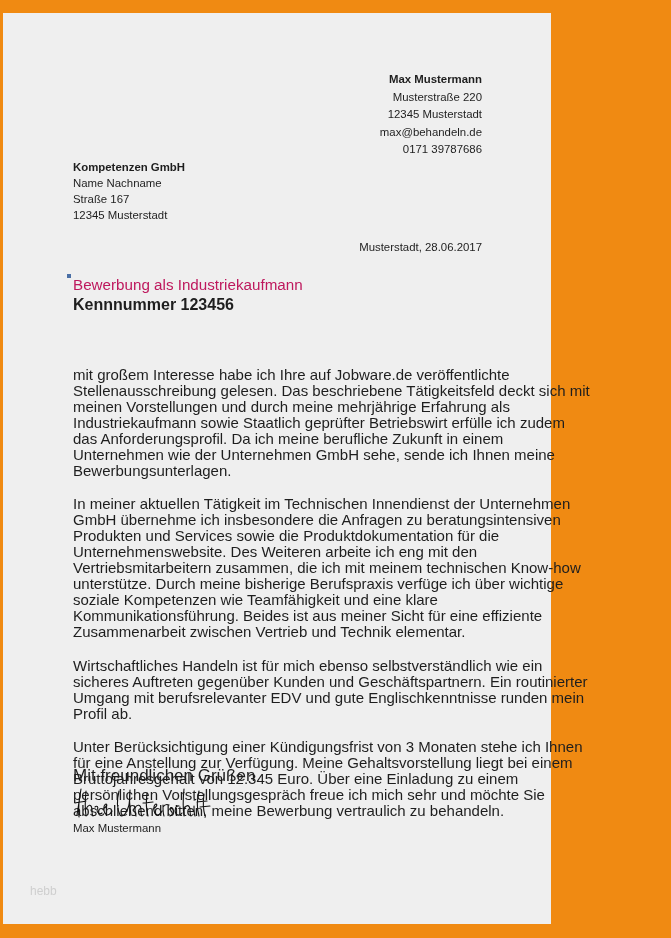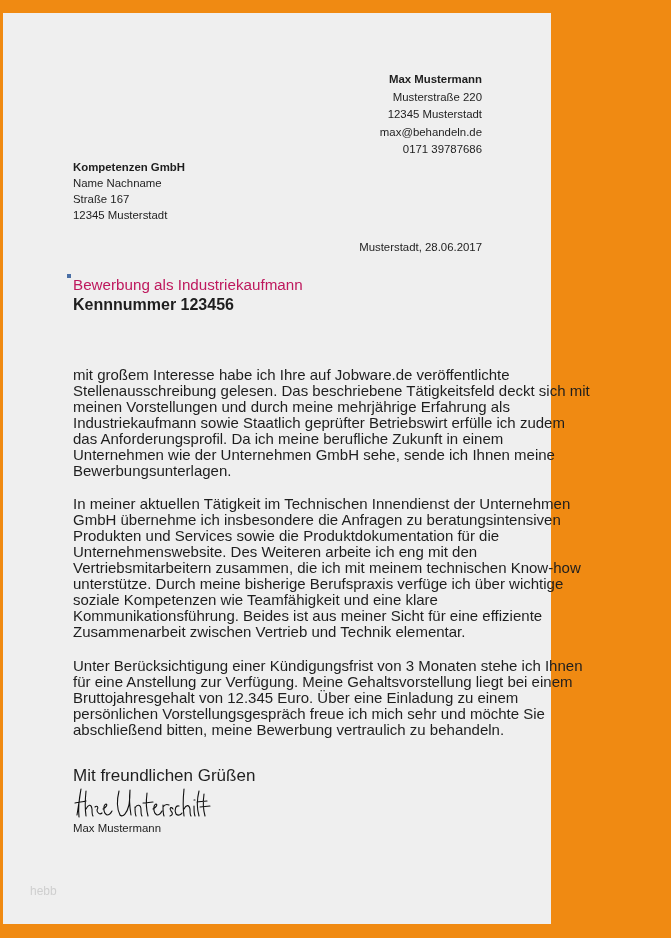--- a/index.html
+++ b/index.html
@@ -115,20 +115,21 @@
   <div class="date">Musterstadt, 28.06.2017</div>
 
   <div class="subject-marker"></div>
   <div class="subject">Bewerbung als Industriekaufmann</div>
   <div class="ref">Kennnummer 123456</div>
 
 
   <div class="body-text">
     <p>mit großem Interesse habe ich Ihre auf Jobware.de veröffentlichte Stellenausschreibung gelesen. Das beschriebene Tätigkeitsfeld deckt sich mit meinen Vorstellungen und durch meine mehrjährige Erfahrung als Industriekaufmann sowie Staatlich geprüfter Betriebswirt erfülle ich zudem das Anforderungsprofil. Da ich meine berufliche Zukunft in einem Unternehmen wie der Unternehmen GmbH sehe, sende ich Ihnen meine Bewerbungsunterlagen.</p>
     <p>In meiner aktuellen Tätigkeit im Technischen Innendienst der Unternehmen GmbH übernehme ich insbesondere die Anfragen zu beratungsintensiven Produkten und Services sowie die Produktdokumentation für die Unternehmenswebsite. Des Weiteren arbeite ich eng mit den Vertriebsmitarbeitern zusammen, die ich mit meinem technischen Know-how unterstütze. Durch meine bisherige Berufspraxis verfüge ich über wichtige soziale Kompetenzen wie Teamfähigkeit und eine klare Kommunikationsführung. Beides ist aus meiner Sicht für eine effiziente Zusammenarbeit zwischen Vertrieb und Technik elementar.</p>
+    <p>Wirtschaftliches Handeln ist für mich ebenso selbstverständlich wie ein sicheres Auftreten gegenüber Kunden und Geschäftspartnern. Ein routinierter Umgang mit berufsrelevanter EDV und gute Englischkenntnisse runden mein Profil ab.</p>
     <p>Unter Berücksichtigung einer Kündigungsfrist von 3 Monaten stehe ich Ihnen für eine Anstellung zur Verfügung. Meine Gehaltsvorstellung liegt bei einem Bruttojahresgehalt von 12.345 Euro. Über eine Einladung zu einem persönlichen Vorstellungsgespräch freue ich mich sehr und möchte Sie abschließend bitten, meine Bewerbung vertraulich zu behandeln.</p>
   </div>
 
   <div class="closing">Mit freundlichen Grüßen</div>
 
   <svg class="signature" viewBox="0 0 140 36">
     <title>Ihre Unterschrift</title>
     <path d="M4 30 C6 18 7 10 8 4 M8 4 C6 14 5 22 6 32 M2 18 C6 17 10 17 13 16 M13 6 C12 16 12 24 13 31 M13 24 C15 20 18 18 19 24 C19 28 19 30 20 31 M22 22 C24 20 26 22 24 25 C24 28 27 30 29 28 M30 24 C33 22 35 20 33 19 C30 20 30 28 34 30 C36 30 38 28 39 26" fill="none" stroke="#111" stroke-width="1.1" stroke-linecap="round"></path>
     <path d="M46 6 C44 14 44 24 47 30 C50 33 54 28 56 20 C57 14 57 8 57 5 M57 5 C56 14 57 24 58 30 M62 22 C62 26 62 29 63 31 M62 23 C64 19 68 19 68 25 C68 28 68 30 69 31 M74 8 C73 16 73 24 75 31 M70 18 C74 18 77 17 80 17 M80 24 C83 22 85 20 83 19 C80 20 80 28 84 30 C86 30 88 28 89 26 M90 20 C90 25 90 29 91 31 M90 22 C92 19 94 19 96 20 M100 24 C98 21 96 23 98 26 C100 28 100 30 97 31 M106 21 C103 20 101 24 103 29 C105 31 108 30 109 28 M111 4 C110 14 110 24 111 31 M111 24 C113 20 116 19 117 24 C117 28 117 30 118 31 M121 21 C121 25 121 29 122 31 M121 15 L122 15 M126 6 C124 14 124 24 126 31 M124 17 C127 17 130 16 134 16 M131 9 C130 16 130 24 132 31 M127 22 L137 21" fill="none" stroke="#111" stroke-width="1.1" stroke-linecap="round"></path>
   </svg>

